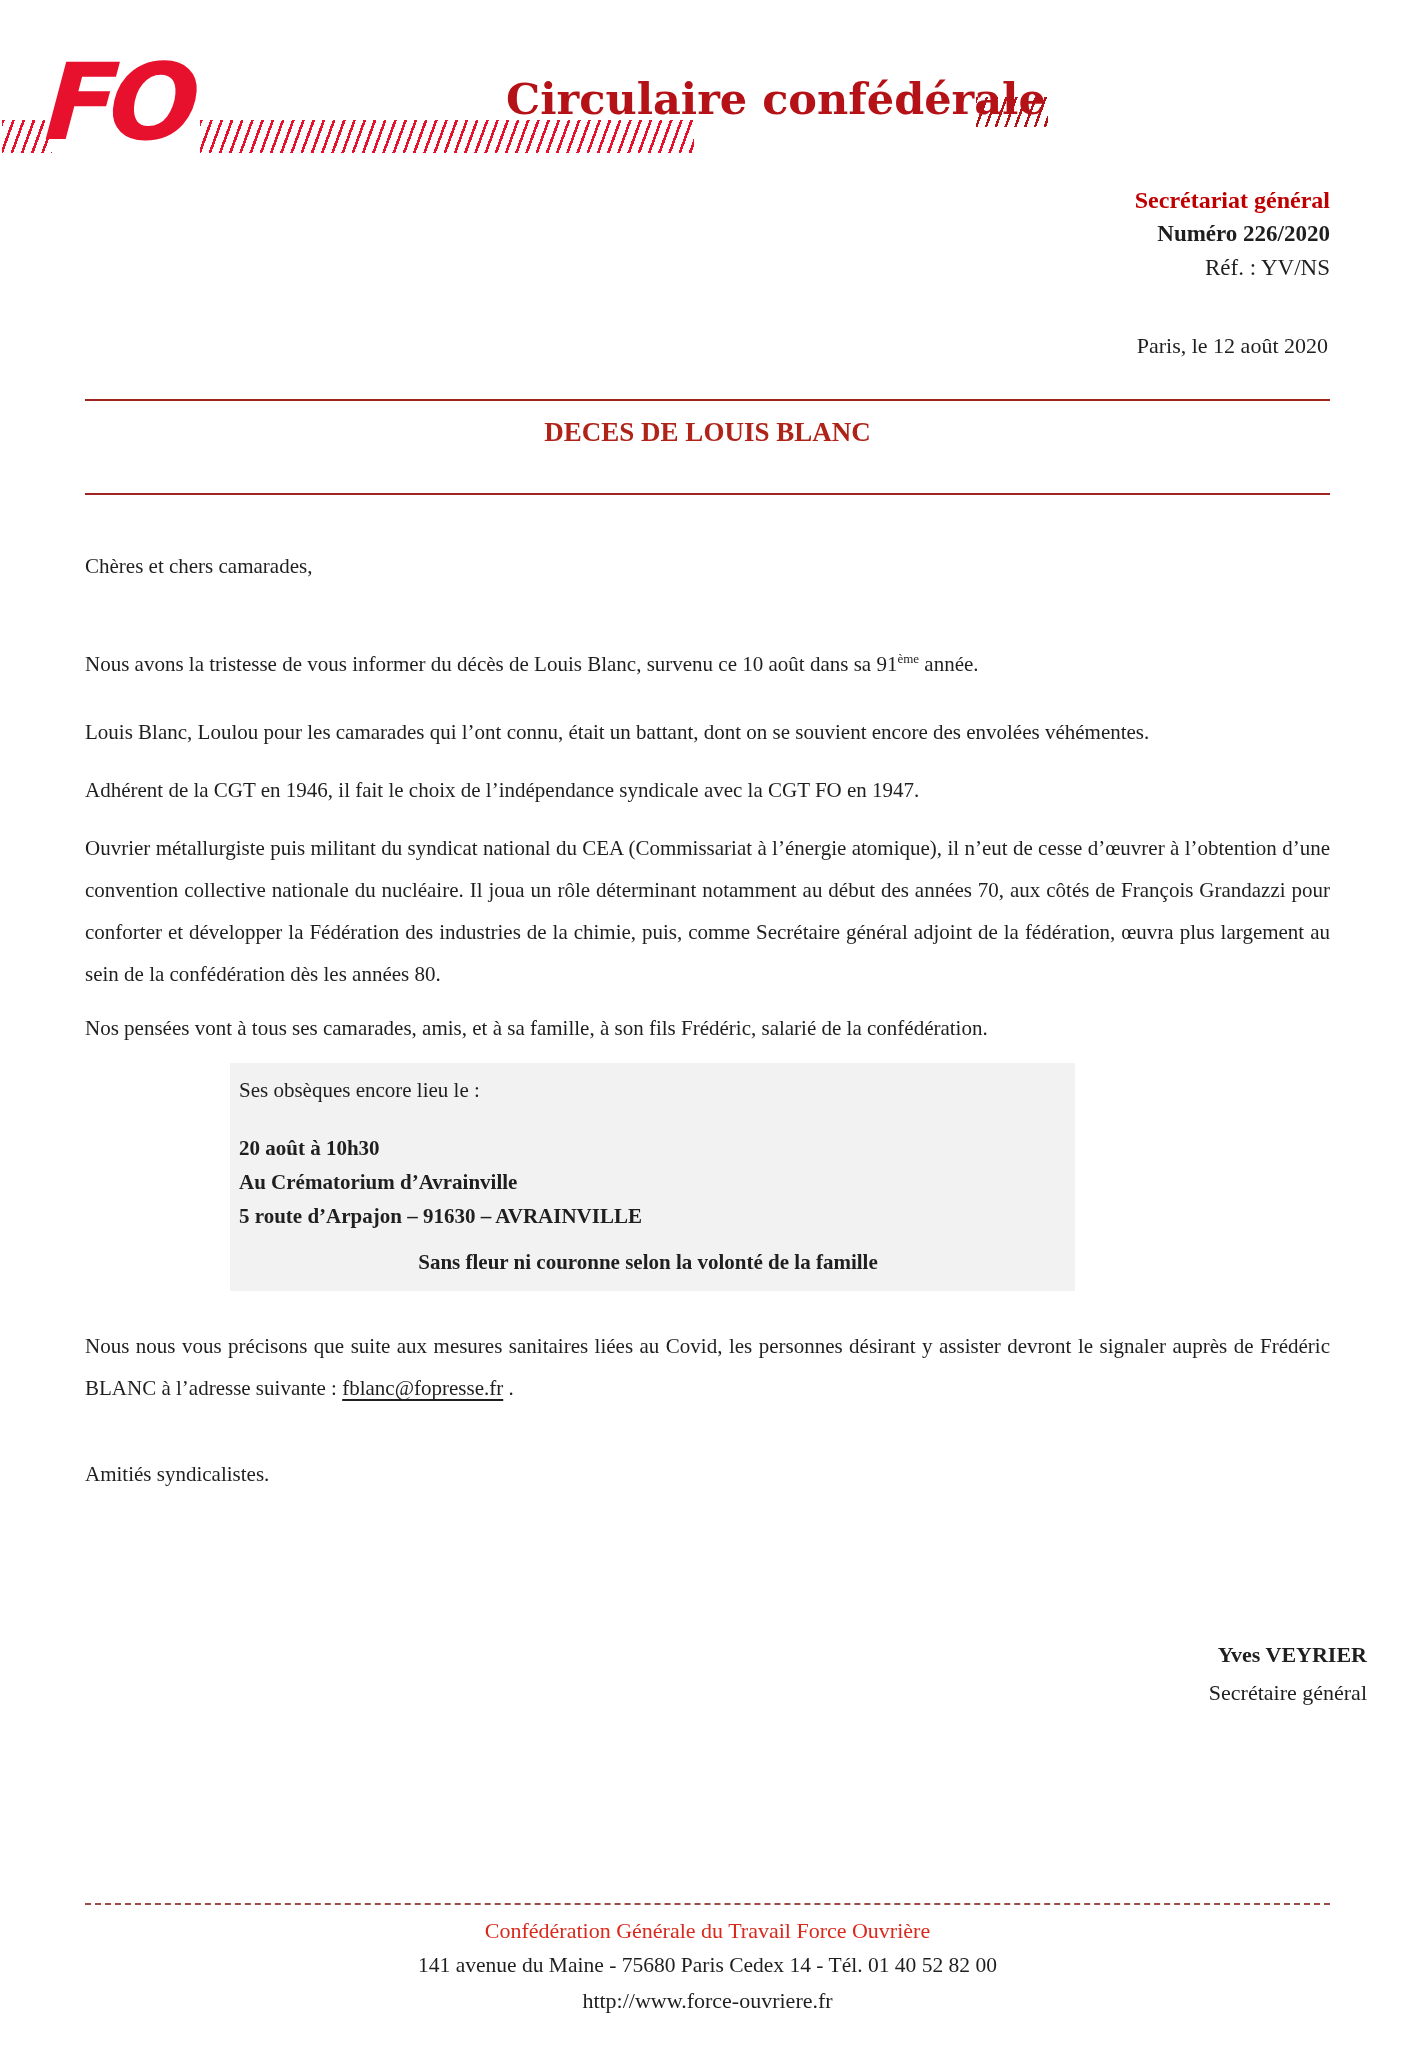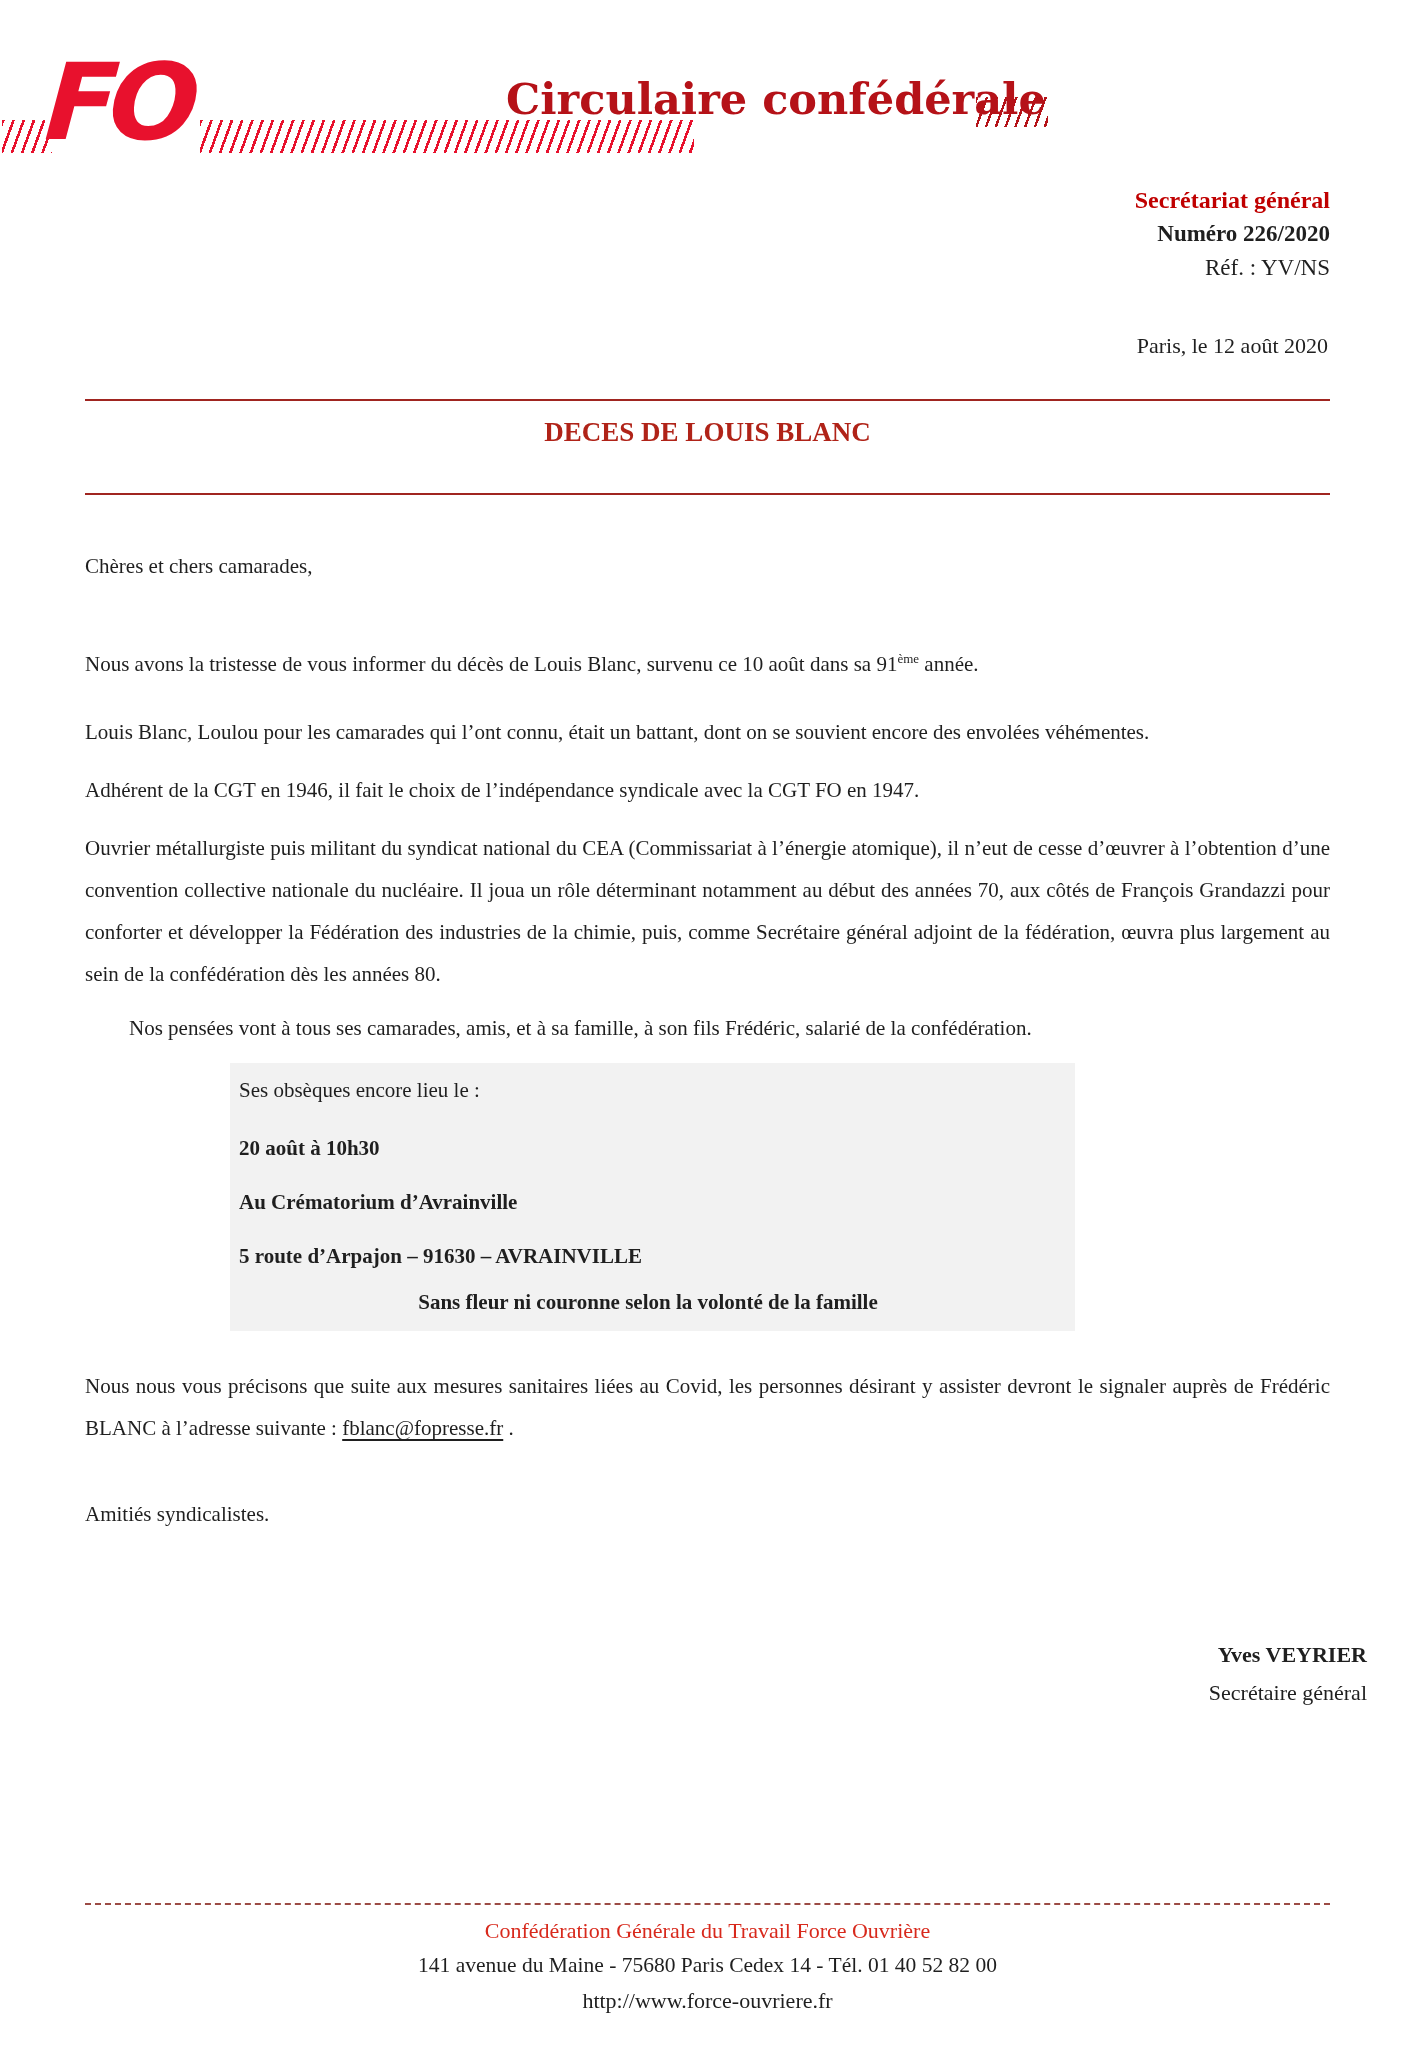--- a/index.html
+++ b/index.html
@@ -72,32 +72,32 @@
   
   .body-block {
     position:absolute; top:545px; left:85px; right:75px;
     font-size:21px; line-height:42px;
   }
   .body-block p { text-align:justify; }
   .p1 { margin-top:56px; }
   .p2 { margin-top:26px; }
   .p3 { margin-top:16px; }
   .p4 { margin-top:16px; }
-  .p5 { margin-top:12px;margin-left:44px; }
+  .p5 { margin-top:12px; }
   sup.ord { font-size:13px; vertical-align:super; line-height:0; }
 
   .funeral-box {
     margin-top:14px; margin-left:145px;
     width:845px;
     background:#f2f2f2;
     padding:10px 18px 12px 9px;
     font-size:21px; line-height:34px;
   }
   .funeral-box .intro { margin-bottom:24px; }
-  .funeral-box .b { font-weight:bold;margin-top:20px; }
+  .funeral-box .b { font-weight:bold; }
   .funeral-box .note { margin-top:12px;text-align:center; }
 
   .p6 { margin-top:34px; }
   .email-link { color:#1f1f1f; text-decoration:underline; text-underline-offset:4px; }
   .closing { margin-top:44px; }
 
   
   .signature {
     position:absolute; top:1636px; left:867px; width:500px;
     text-align:right; font-size:22px; line-height:38px;

